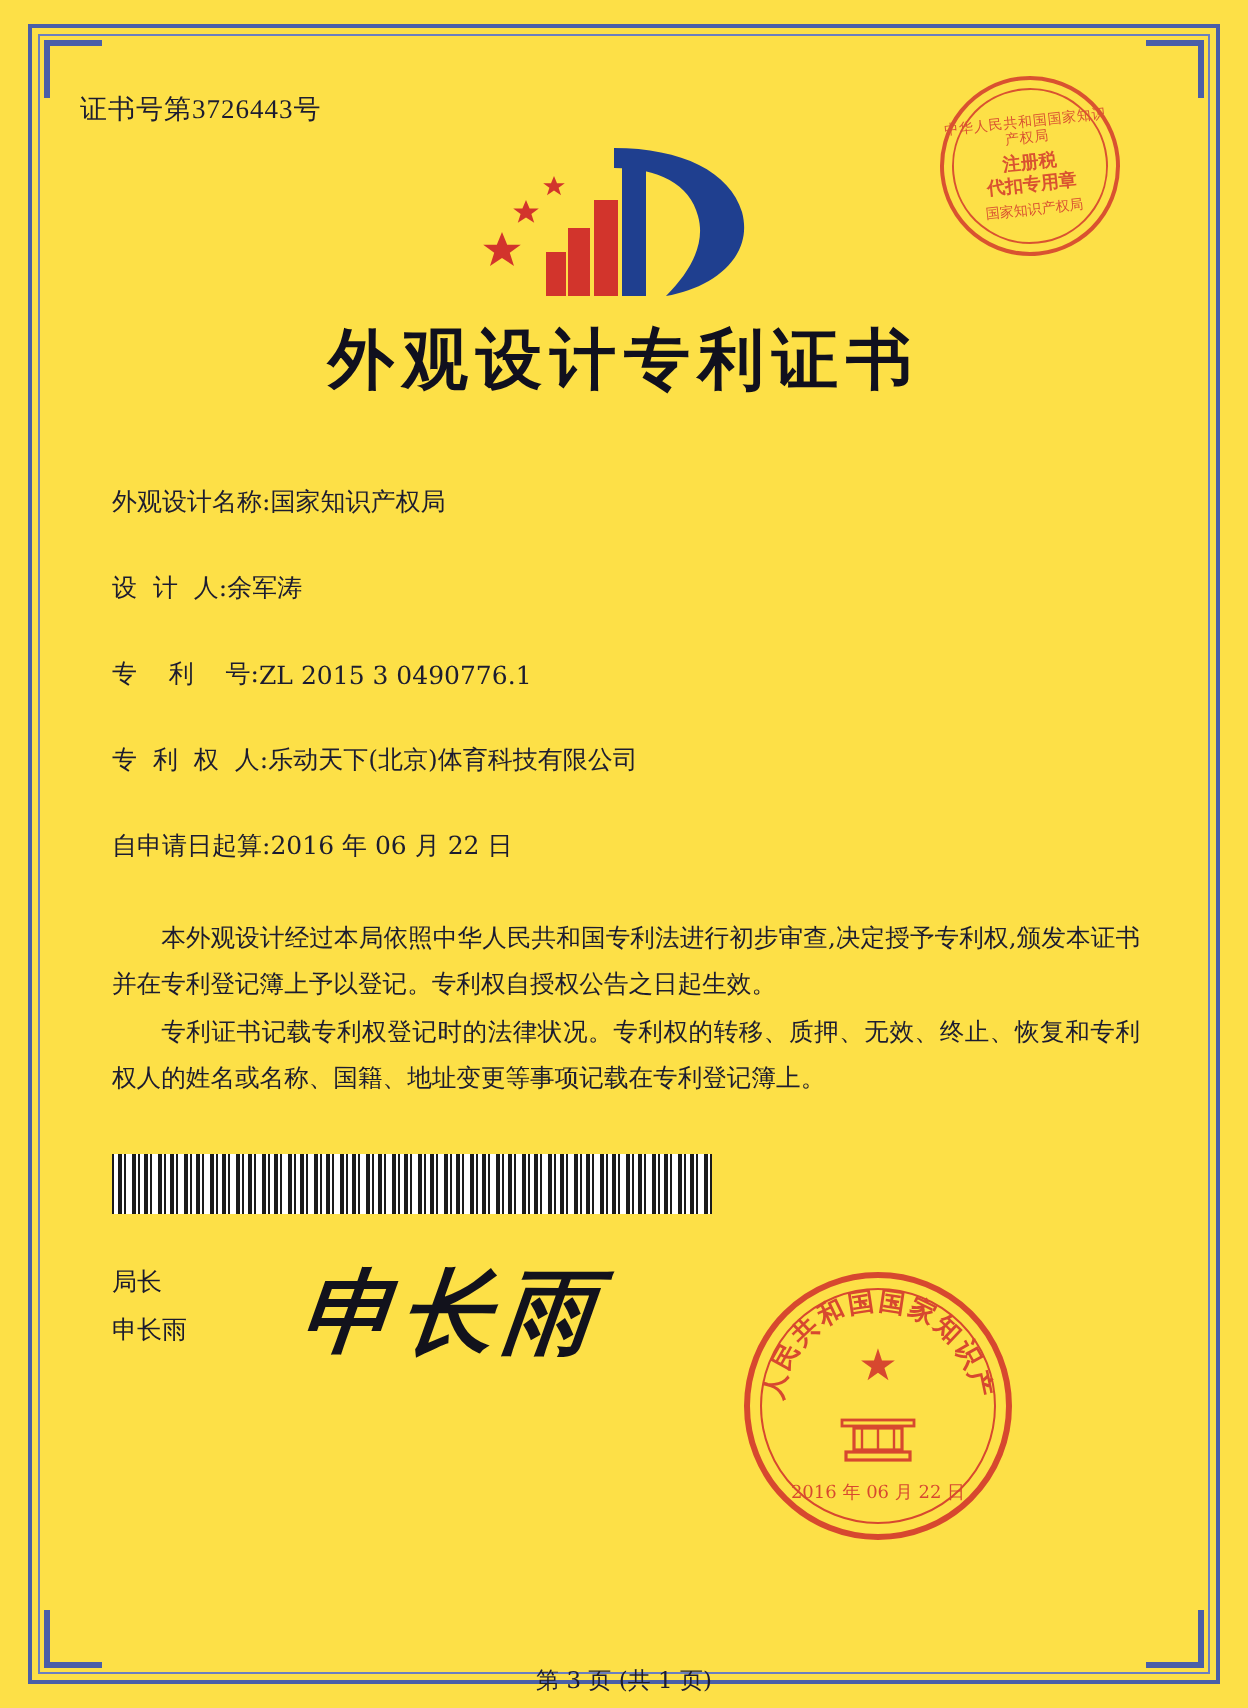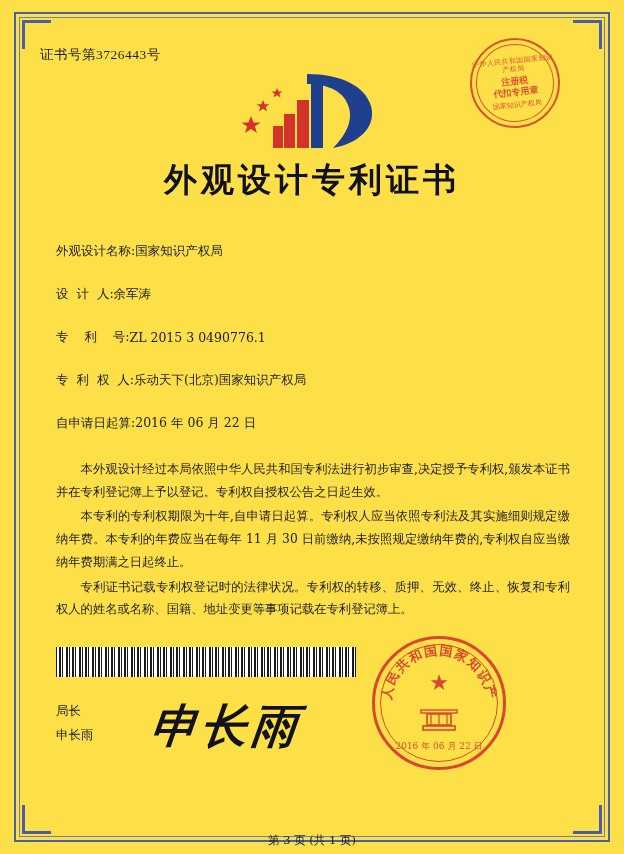--- a/index.html
+++ b/index.html
@@ -306,31 +306,30 @@
       <div class="field-row">
         <span class="field-label">设  计  人:</span>
         <span class="field-value">余军涛</span>
       </div>
       <div class="field-row">
         <span class="field-label">专    利    号:</span>
         <span class="field-value">ZL 2015 3 0490776.1</span>
       </div>
       <div class="field-row">
         <span class="field-label">专  利  权  人:</span>
-        <span class="field-value">乐动天下(北京)国家知识产权局</span>
+        <span class="field-value">乐动天下(北京)体育科技有限公司</span>
       </div>
       <div class="field-row">
         <span class="field-label">自申请日起算:</span>
         <span class="field-value">2016 年 06 月 22 日</span>
       </div>
     </div>
 
     <div class="body-text">
       <p>本外观设计经过本局依照中华人民共和国专利法进行初步审查,决定授予专利权,颁发本证书并在专利登记簿上予以登记。专利权自授权公告之日起生效。</p>
-      <p>本专利的专利权期限为十年,自申请日起算。专利权人应当依照专利法及其实施细则规定缴纳年费。本专利的年费应当在每年 11 月 30 日前缴纳,未按照规定缴纳年费的,专利权自应当缴纳年费期满之日起终止。</p>
       <p>专利证书记载专利权登记时的法律状况。专利权的转移、质押、无效、终止、恢复和专利权人的姓名或名称、国籍、地址变更等事项记载在专利登记簿上。</p>
     </div>
 
     <div class="barcode"></div>
 
     <div class="sign-block">
       <div>局长</div>
       <div>申长雨</div>
       <div class="signature">申长雨</div>
     </div>

